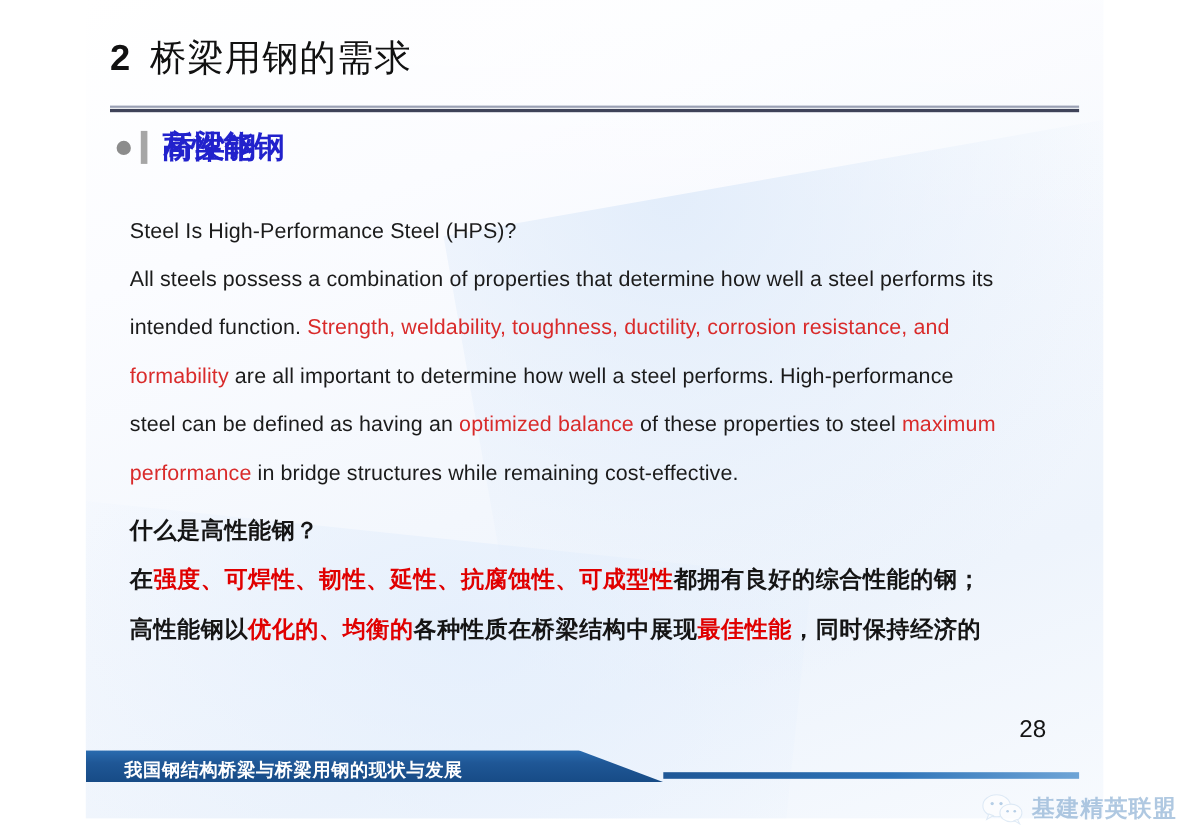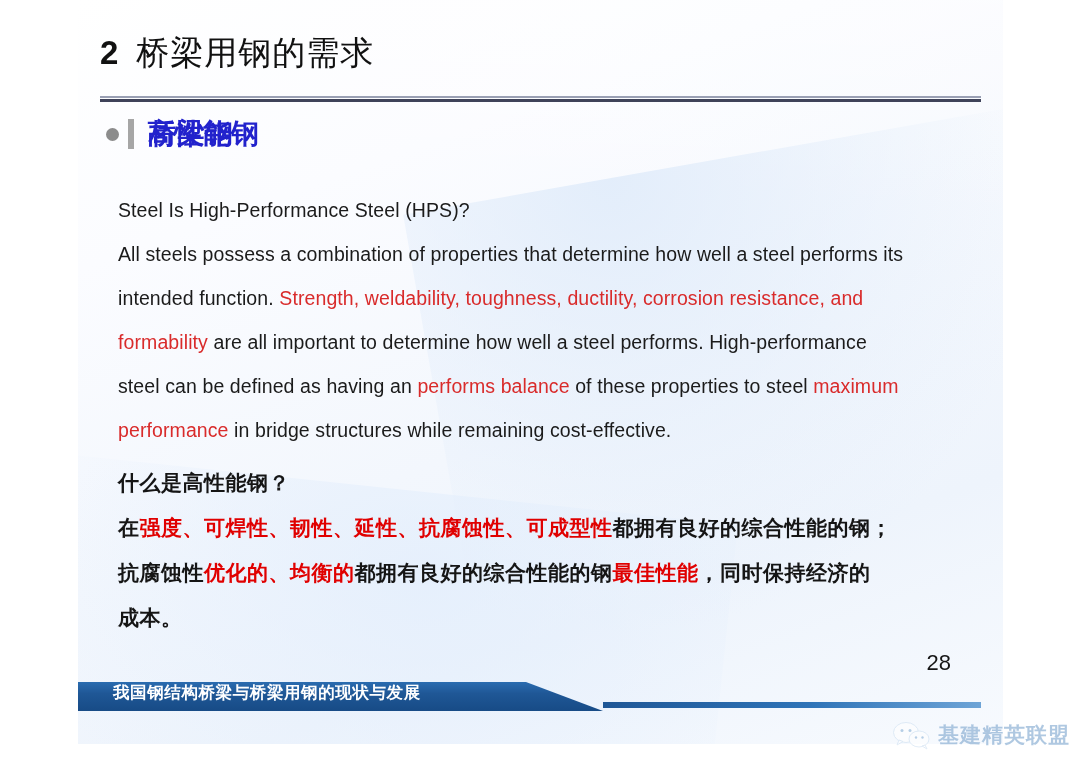--- a/index.html
+++ b/index.html
@@ -193,21 +193,21 @@
 
   #footer-bar {
     position: absolute;
     left: 0px;
     bottom: 33px;
     width: 525px;
     height: 29px;
     background: linear-gradient(180deg, #2a6cb0 0%, #1f5796 40%, #174b86 100%);
     clip-path: polygon(0 0, 448px 0, 525px 100%, 0 100%);
     display: flex;
-    align-items: flex-start;
+    align-items: flex-end;
   }
   #footer-bar .ftxt {
     color: #ffffff;
     font-size: 16.5px;
     font-weight: bold;
     letter-spacing: 0.6px;
     margin-left: 35px;
     white-space: nowrap;
   }
   #footer-tail {
@@ -275,30 +275,29 @@
   </div>
 
   <div id="body">
 
     <div class="en-line">Steel Is High-Performance Steel (HPS)?</div>
 
     <div id="en-lines">
         <div class="en-line"><span>All steels possess a combination of properties that determine how well a steel performs its</span></div>
         <div class="en-line"><span>intended function. </span><span class="hl">Strength, weldability, toughness, ductility, corrosion resistance, and</span></div>
         <div class="en-line"><span class="hl">formability</span><span> are all important to determine how well a steel performs. High-performance</span></div>
-        <div class="en-line"><span>steel can be defined as having an </span><span class="hl">performs balance</span><span> of these properties to steel </span><span class="hl">maximum</span></div>
+        <div class="en-line"><span>steel can be defined as having an </span><span class="hl">optimized balance</span><span> of these properties to steel </span><span class="hl">maximum</span></div>
         <div class="en-line"><span class="hl">performance</span><span> in bridge structures while remaining cost-effective.</span></div>
       </div>
 
     <div class="cn-q">什么是高性能钢？</div>
 
     <div id="cn-lines">
         <div class="cn-line"><span>在</span><span class="hl">强度、可焊性、韧性、延性、抗腐蚀性、可成型性</span><span>都拥有良好的综合性能的钢；</span></div>
-        <div class="cn-line"><span>抗腐蚀性</span><span class="hl">优化的、均衡的</span><span>都拥有良好的综合性能的钢</span><span class="hl">最佳性能</span><span>，同时保持经济的</span></div>
-        <div class="cn-line"><span>成本。</span></div>
+        <div class="cn-line"><span>高性能钢以</span><span class="hl">优化的、均衡的</span><span>各种性质在桥梁结构中展现</span><span class="hl">最佳性能</span><span>，同时保持经济的</span></div>
       </div>
 
   </div>
 
   <div id="page-num">28</div>
 
   <div id="footer-bar">
     <span class="ftxt">我国钢结构桥梁与桥梁用钢的现状与发展</span>
   </div>
   <div id="footer-tail"></div>

